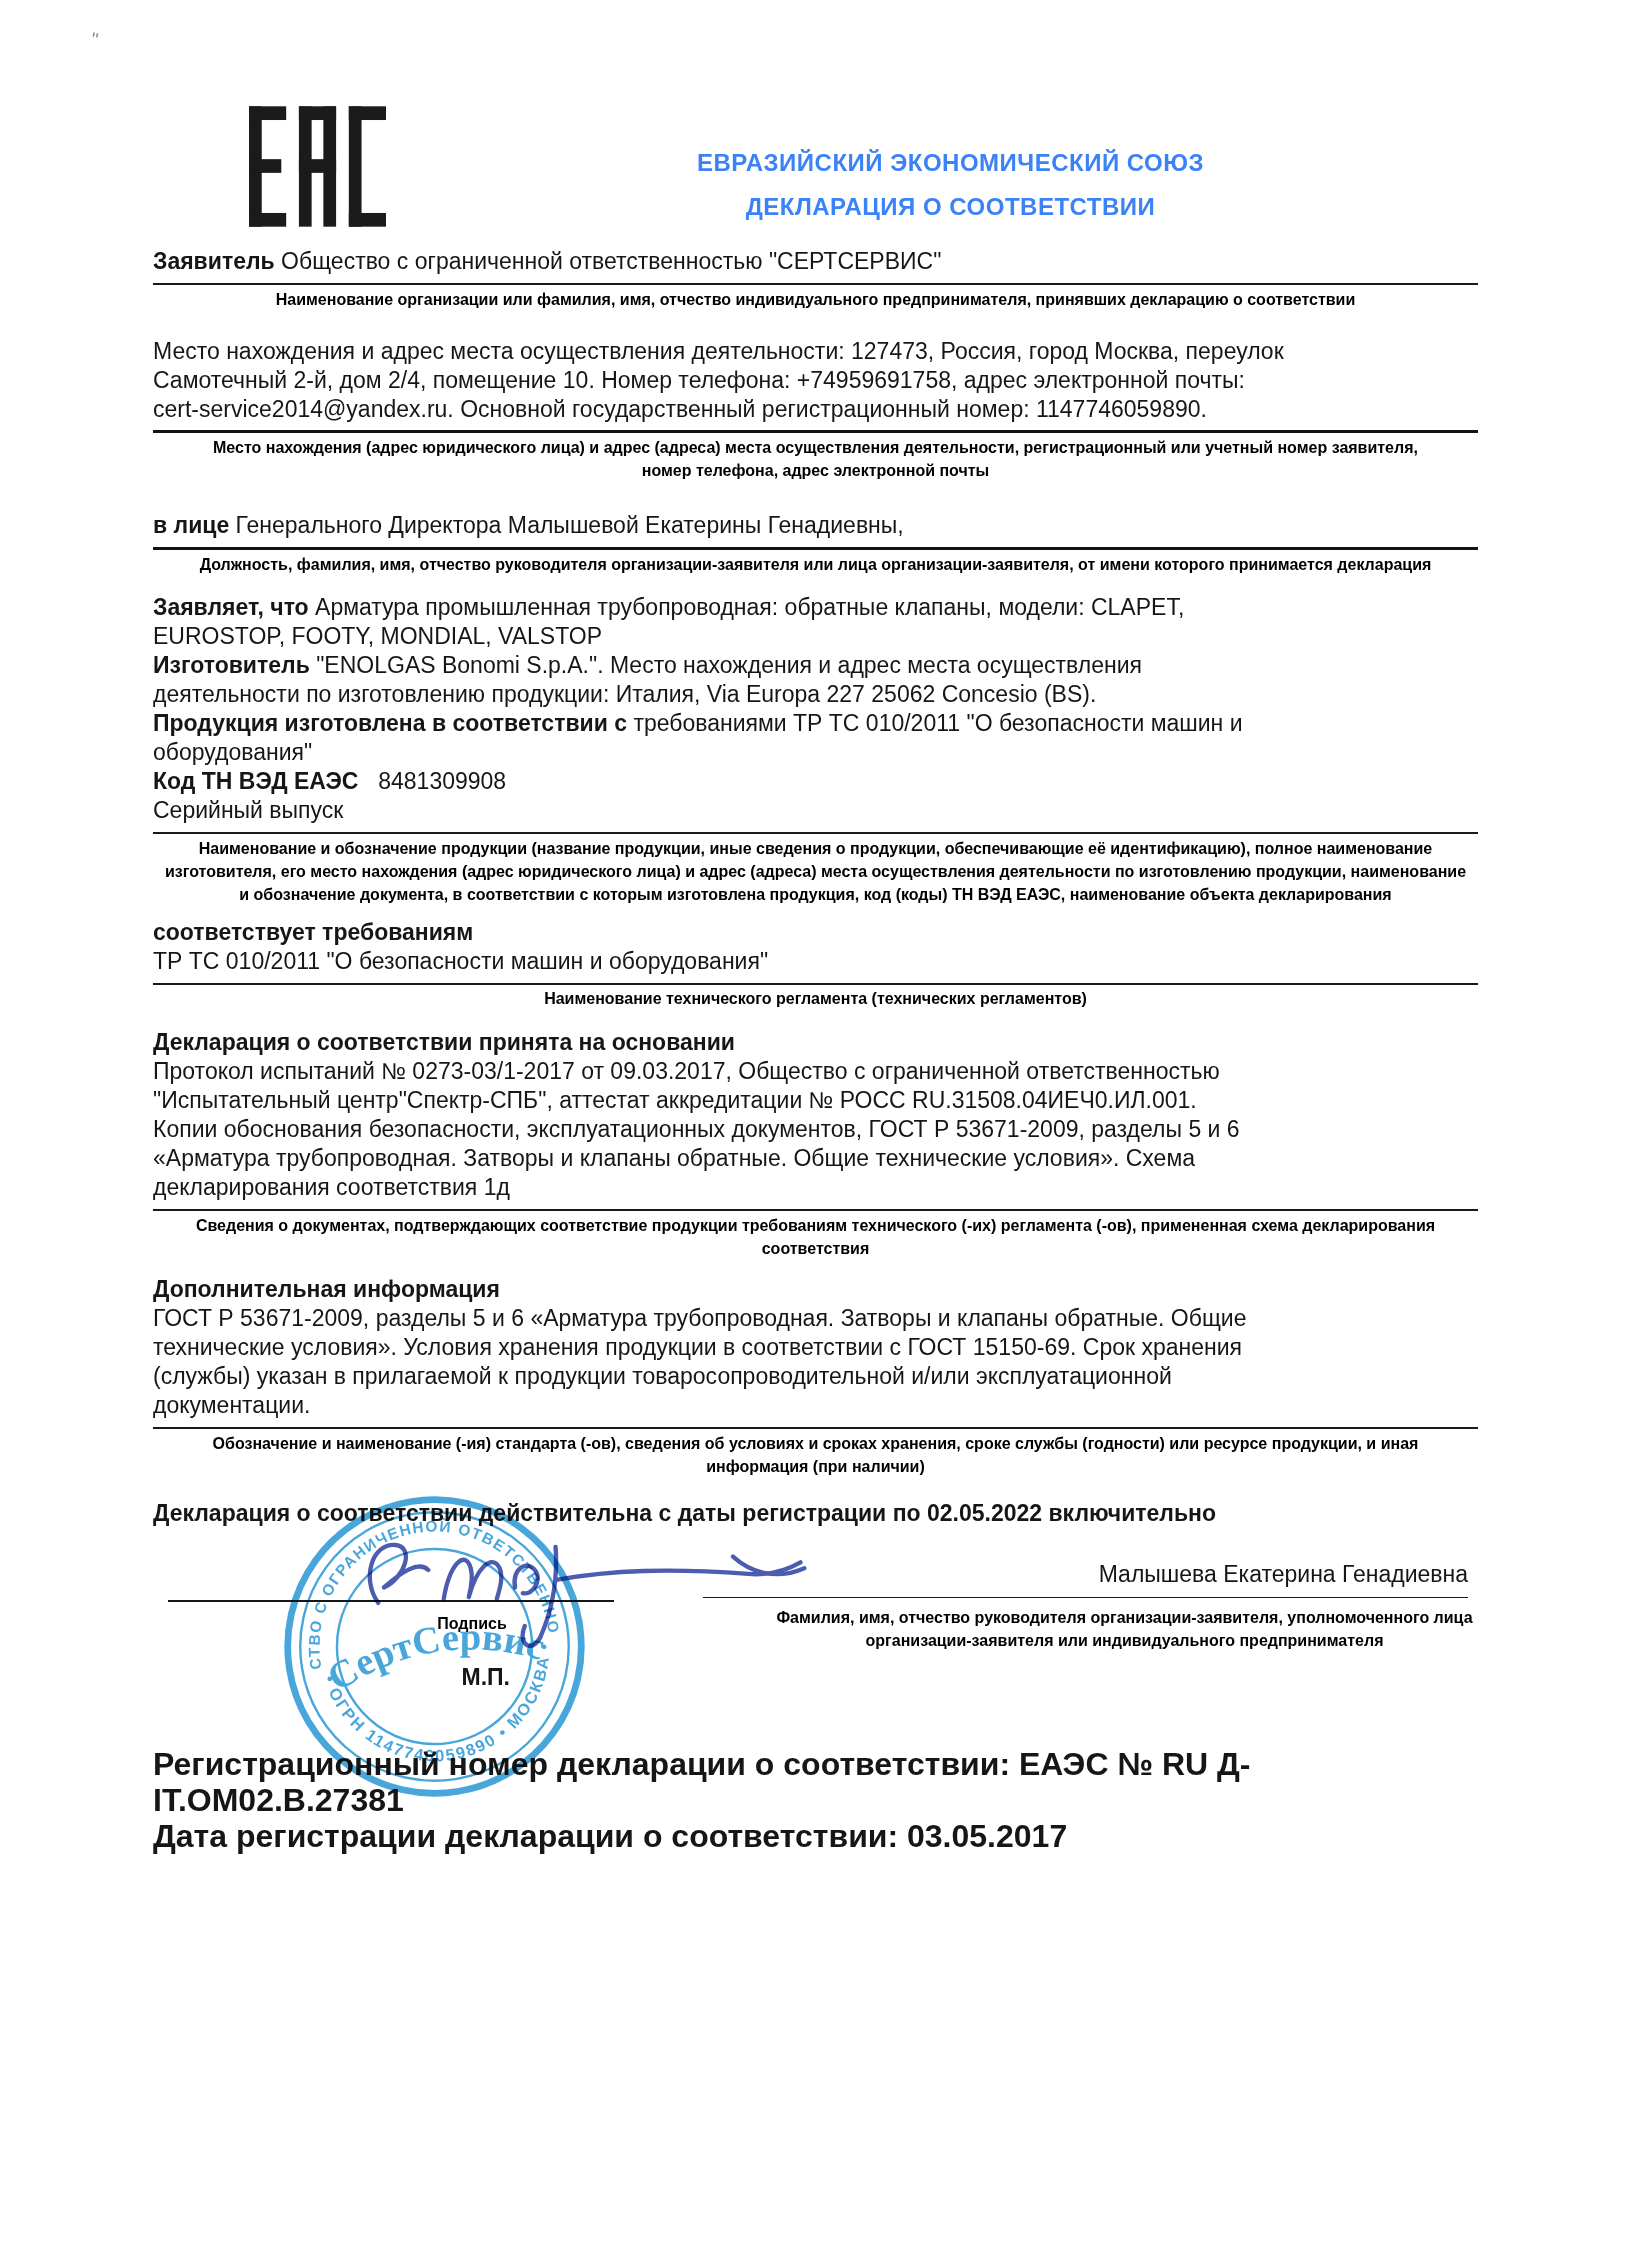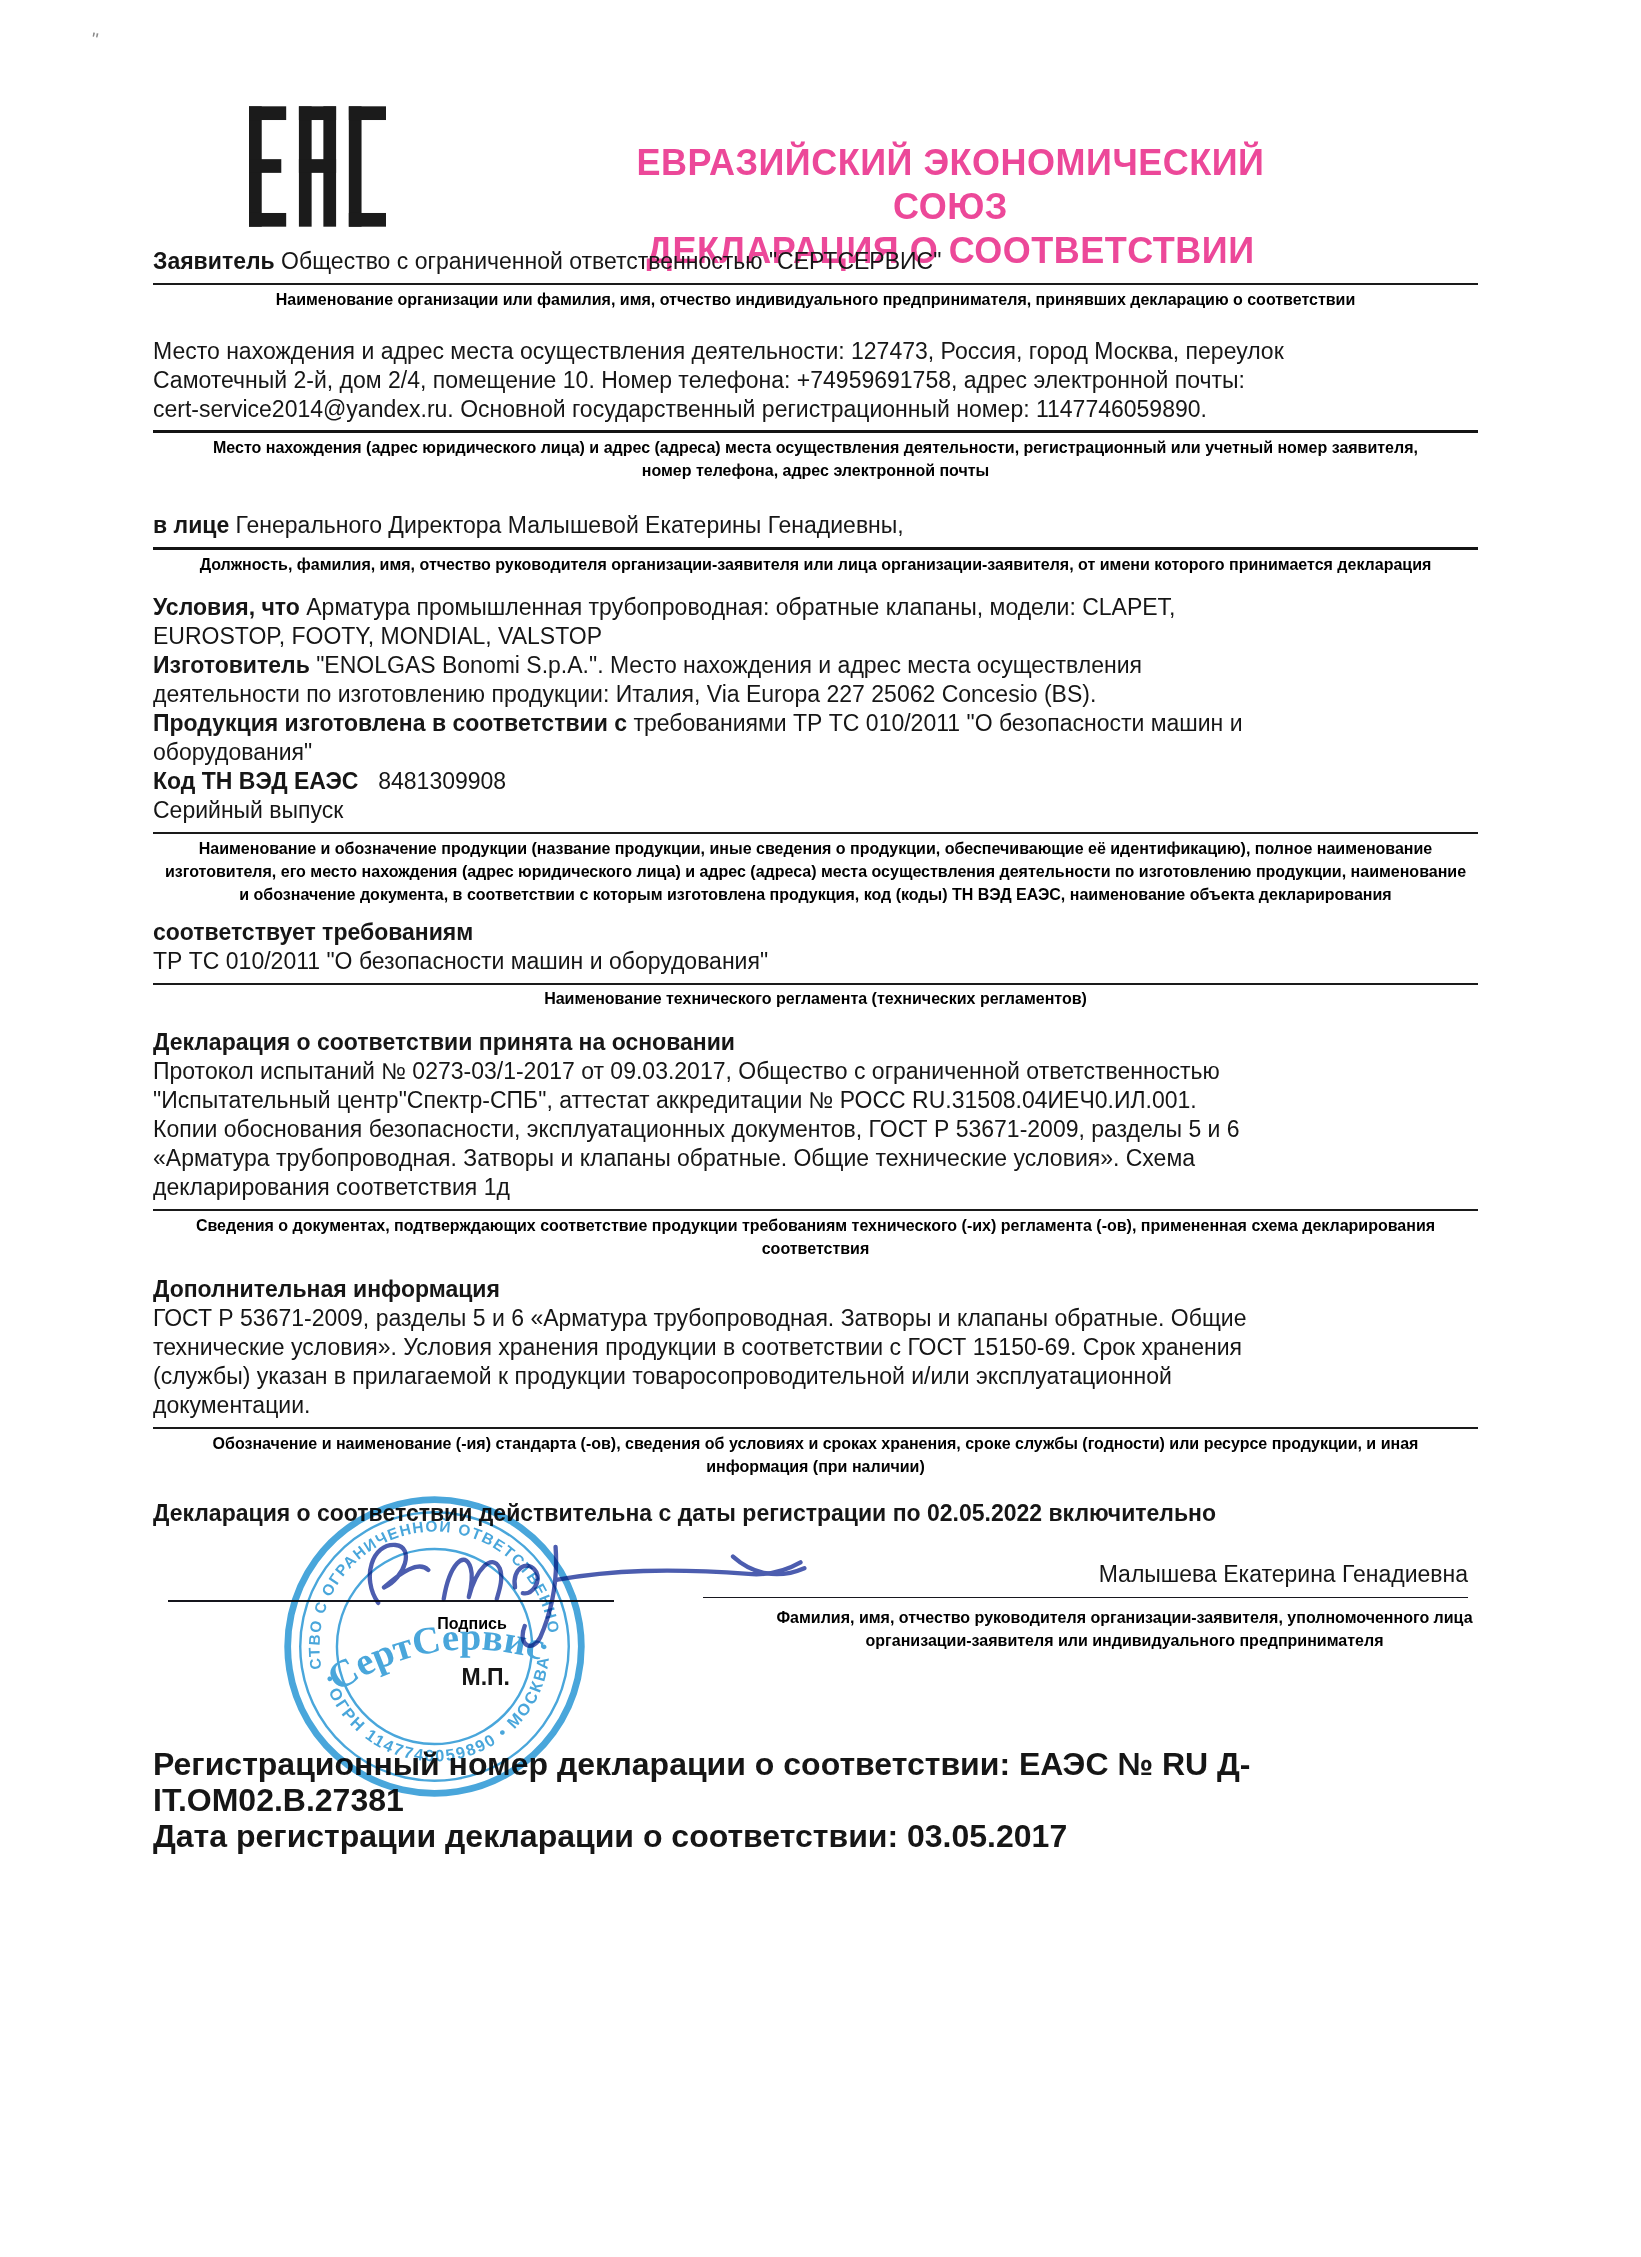--- a/index.html
+++ b/index.html
@@ -7,21 +7,21 @@
     width:1641px;height:2257px;position:relative;background:#ffffff;
     font-family:"Liberation Sans","DejaVu Sans",sans-serif;color:#161616;
     -webkit-font-smoothing:antialiased;
   }
   .page{position:absolute;inset:0;overflow:hidden;}
 
   
   .eac-logo{position:absolute;left:249px;top:106px;width:137px;height:121px;}
   .doc-title{
     position:absolute;left:579px;top:141px;width:743px;text-align:center;
-    font-weight:bold;font-size:36px;line-height:44px;color:#ec4899;letter-spacing:0.5px;
+    font-weight:bold;font-size:24px;line-height:44px;color:#3b82f6;letter-spacing:0.5px;
   }
 
   
   .content{position:absolute;left:153px;top:247px;width:1325px;font-size:23px;line-height:29px;}
   .seg{white-space:pre-line;}
   b,.b{font-weight:bold;}
   .rule{border-top:2.9px solid #1a1a1a;height:0;margin-top:6.8px;}
   .rule.thick{border-top:3.9px solid #141414;}
   .cap{
     font-size:16px;line-height:23px;text-align:center;color:#000000;
@@ -104,21 +104,21 @@
 
     <div class="mt-b">
       <b>в лице</b>
       <span class="seg">Генерального Директора Малышевой Екатерины Генадиевны,</span>
     </div>
     <div class="rule thick"></div>
     <div class="cap">Должность, фамилия, имя, отчество руководителя организации-заявителя или лица организации-заявителя, от имени которого принимается декларация</div>
 
     <div class="mt-c">
       <div>
-        <b>Условия, что</b>
+        <b>Заявляет, что</b>
         <span class="seg">Арматура промышленная трубопроводная: обратные клапаны, модели: CLAPET,
 EUROSTOP, FOOTY, MONDIAL, VALSTOP</span>
       </div>
       <div>
         <b>Изготовитель</b>
         <span class="seg">"ENOLGAS Bonomi S.p.A.". Место нахождения и адрес места осуществления
 деятельности по изготовлению продукции: Италия, Via Europa 227 25062 Concesio (BS).</span>
       </div>
       <div>
         <b>Продукция изготовлена в соответствии с</b>

